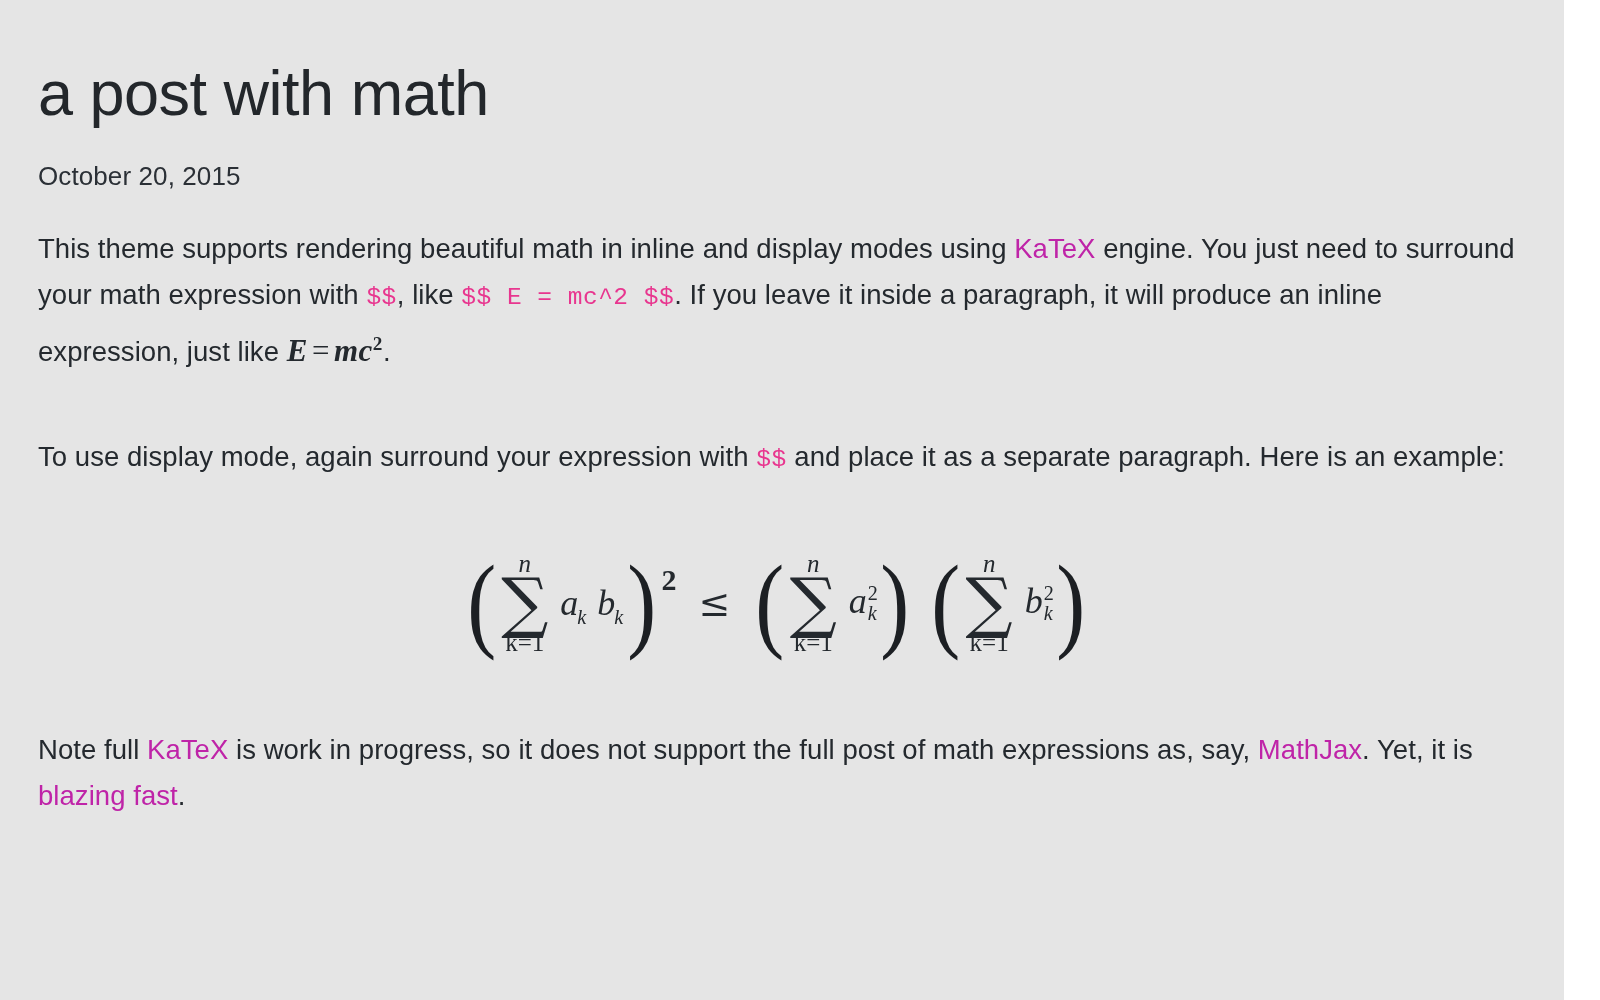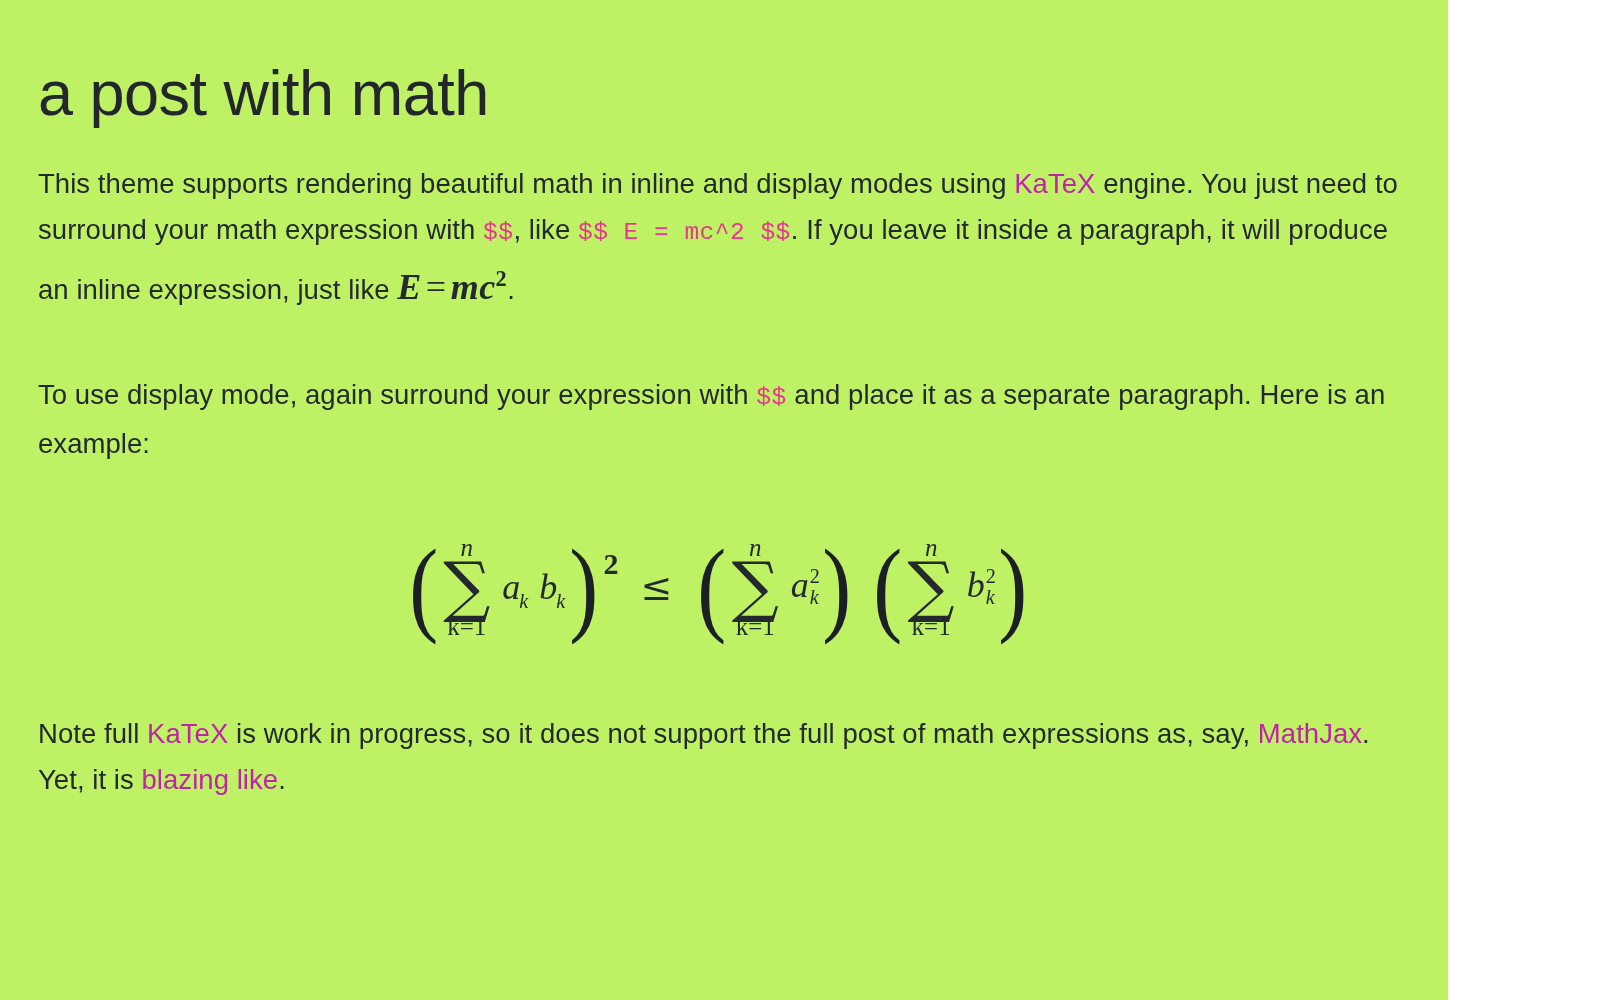--- a/index.html
+++ b/index.html
@@ -9,24 +9,24 @@
   }
   body {
     width: 1600px;
     height: 1000px;
     font-family: "Liberation Sans", sans-serif;
     color: #24292e;
     overflow: hidden;
   }
   .page {
     box-sizing: border-box;
-    width: 1448px;
+    width: 1564px;
     height: 1000px;
     padding: 56px 44px 0 38px;
-    background: #bef264;
+    background: #e5e5e5;
   }
   .post-title {
     font-size: 63px;
     font-weight: 300;
     line-height: 1.06;
     letter-spacing: -0.5px;
     color: #23272b;
     margin: 0 0 0 0;
     padding-top: 4px;
   }
@@ -59,21 +59,21 @@
     font-family: "Liberation Mono", "DejaVu Sans Mono", monospace;
     color: #e8368f;
     font-size: 24.5px;
     letter-spacing: 0.5px;
     background: transparent;
   }
   .math-inline {
     font-family: "Liberation Serif", "DejaVu Serif", serif;
     font-style: italic;
     font-weight: 700;
-    font-size: 36px;
+    font-size: 31px;
     letter-spacing: 0.5px;
     white-space: nowrap;
   }
   .math-inline .op {
     font-style: normal;
     font-weight: 500;
     padding: 0 4px;
   }
   .math-inline sup {
     font-size: 0.62em;
@@ -174,20 +174,21 @@
     width: 16px;
   }
 </style>
 </head>
 <body>
 
 <div class="page">
 
   <h1 class="post-title">a post with math</h1>
 
+  <div class="post-date">October 20, 2015</div>
 
   <p class="body-text first"><span>This theme supports rendering beautiful math in inline and display modes using </span><a class="link" href="#">KaTeX</a><span> engine. You just need to surround your math expression with </span><code class="code">$$</code><span>, like </span><code class="code">$$ E = mc^2 $$</code><span>. If you leave it inside a paragraph, it will produce an inline expression, just like </span><span class="math-inline">E<span class="op">=</span>mc<sup>2</sup></span><span>.</span></p>
 
   <p class="body-text second"><span>To use display mode, again surround your expression with </span><code class="code">$$</code><span> and place it as a separate paragraph. Here is an example:</span></p>
 
   <div class="math-display">
     <div class="eq">
 
       <div class="group">
         <span class="paren">(</span>
@@ -230,15 +231,15 @@
         <span class="term"><span>b</span><span class="supsub">
               <span class="s-up">2</span>
               <span class="s-dn">k</span>
             </span></span>
         <span class="paren">)</span>
       </div>
 
     </div>
   </div>
 
-  <p class="body-text third"><span>Note full </span><a class="link" href="#">KaTeX</a><span> is work in progress, so it does not support the full post of math expressions as, say, </span><a class="link" href="#">MathJax</a><span>. Yet, it is </span><a class="link" href="#">blazing like</a><span>.</span></p>
+  <p class="body-text third"><span>Note full </span><a class="link" href="#">KaTeX</a><span> is work in progress, so it does not support the full post of math expressions as, say, </span><a class="link" href="#">MathJax</a><span>. Yet, it is </span><a class="link" href="#">blazing fast</a><span>.</span></p>
 
 </div>
 
 </body></html>

